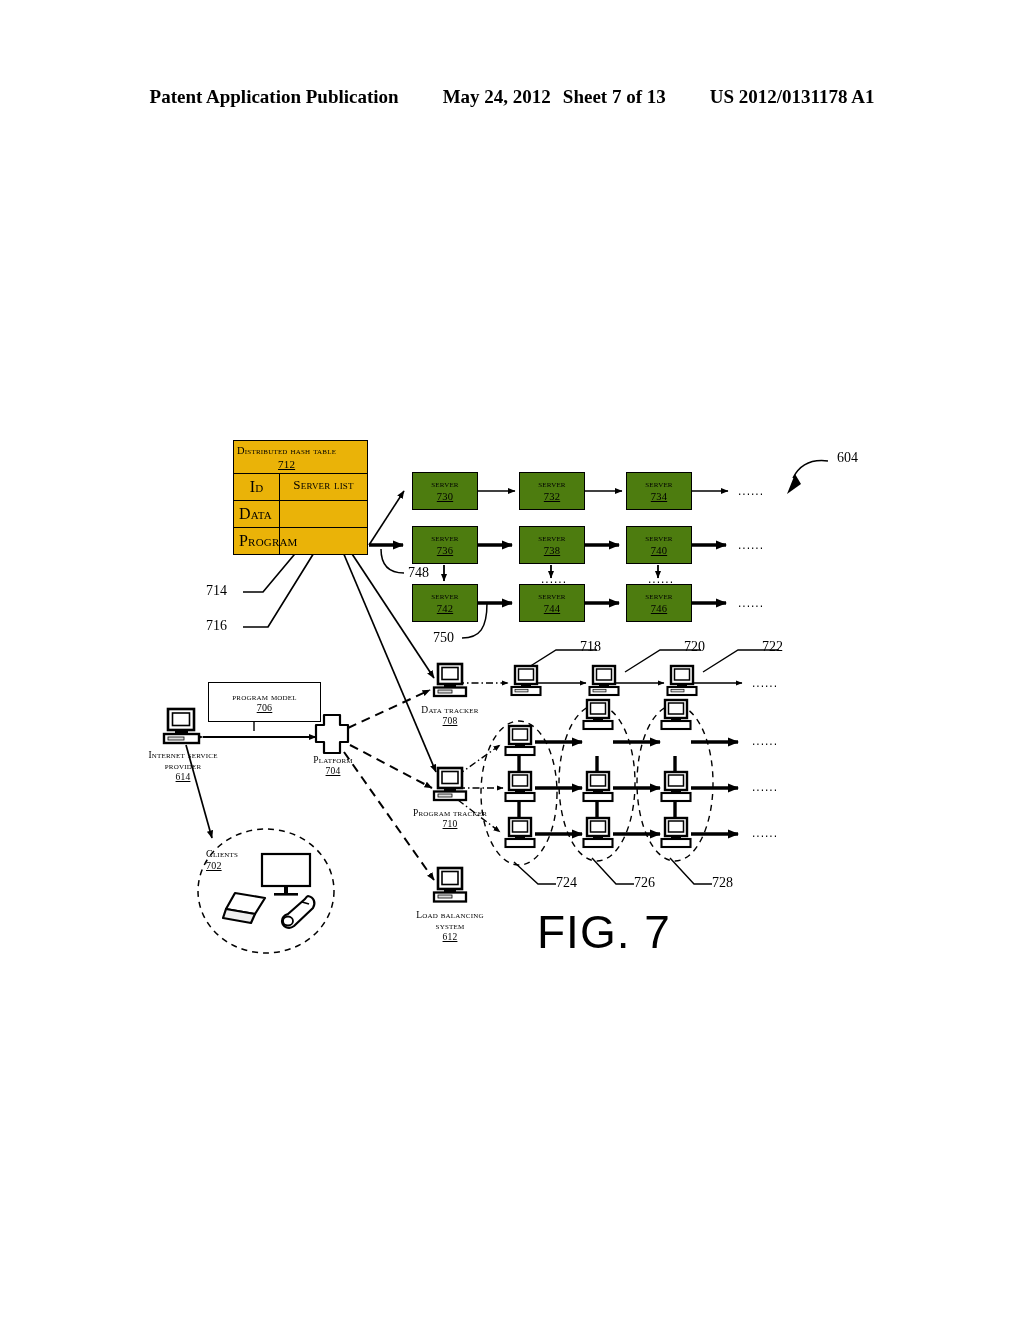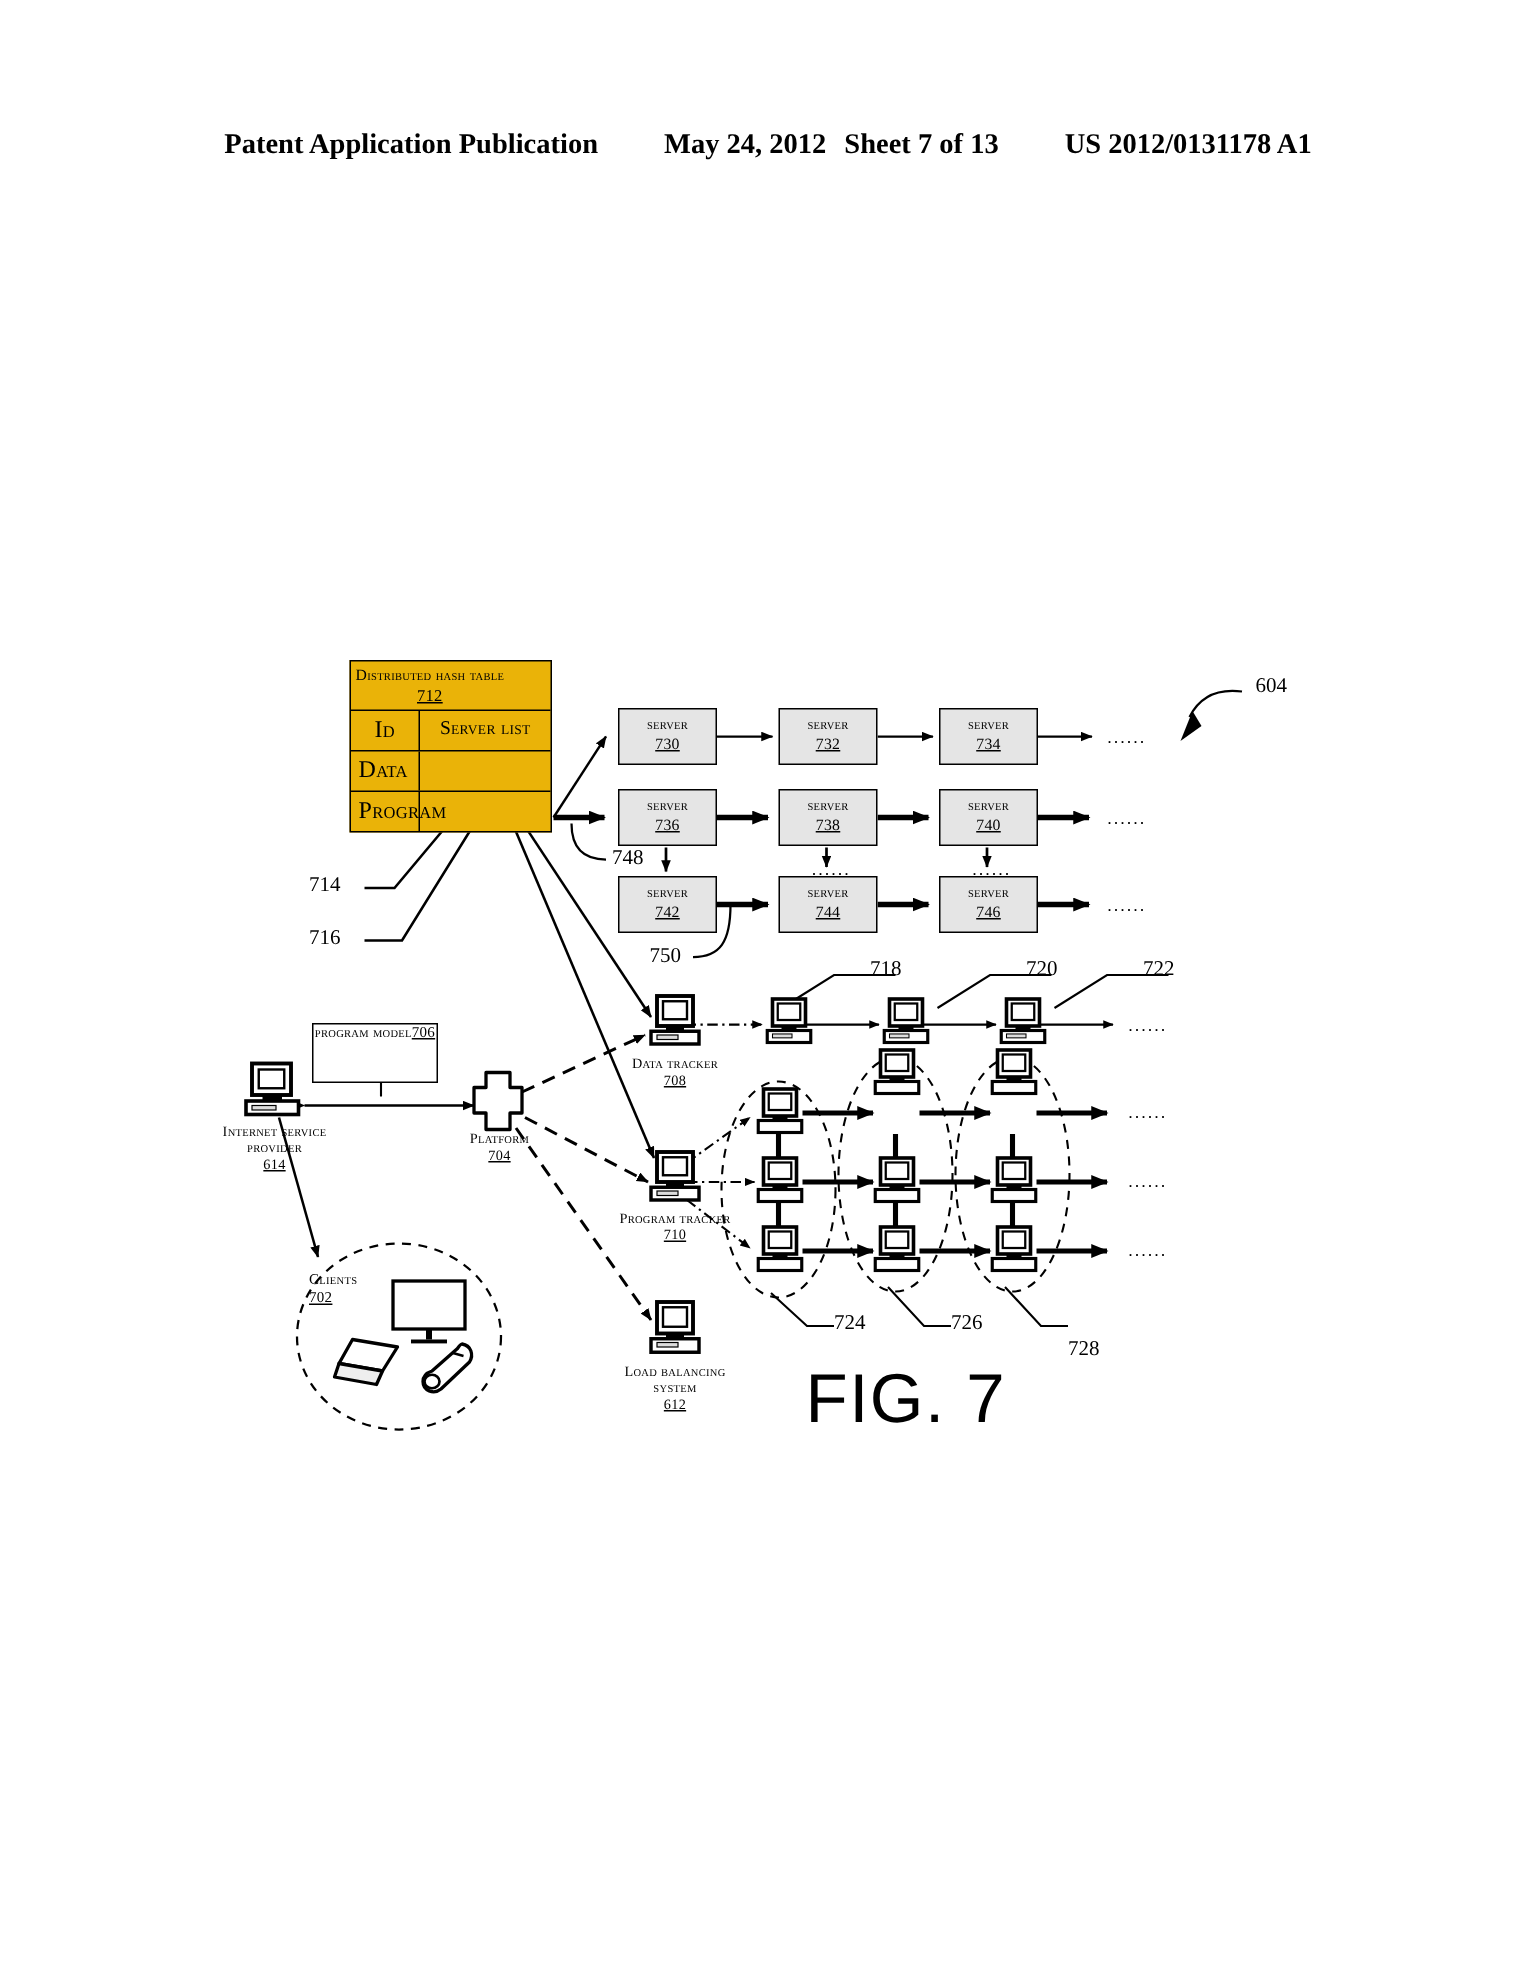--- a/index.html
+++ b/index.html
@@ -32,28 +32,28 @@
   #dht .trow:first-child{border-top:none;}
   #dht .title{padding:4px 3px 3px;text-align:center;font-size:10.5px;}
   #dht .title .num{display:block;font-size:11px;margin-top:1px;}
   #dht .c1{width:46px;box-sizing:border-box;padding:4px 2px;text-align:center;
            font-size:16px;border-right:1.2px solid #000;}
   #dht .c2{flex:1;box-sizing:border-box;padding:4px 3px;text-align:center;font-size:13px;}
   #dht .c1.lf{text-align:left;padding-left:5px;}
 
   
   .server{position:absolute;width:66px;height:38px;border:1.4px solid #000;
-          box-sizing:border-box;background:#e5e5e5;text-align:center;
+          box-sizing:border-box;background:#4d7c0f;text-align:center;
           display:flex;flex-direction:column;justify-content:center;font-size:9.5px;}
   .server .num{font-size:10.5px;margin-top:1px;}
 
   
-  #prog-model{position:absolute;left:208px;top:682px;width:84px;height:40px;
+  #prog-model{position:absolute;left:208px;top:682px;width:113px;height:40px;
               border:1.4px solid #000;box-sizing:border-box;background:#fff;
-              display:flex;flex-direction:row;justify-content:center;
+              display:flex;flex-direction:column;justify-content:center;
               text-align:center;font-size:10px;}
 
   .caption{position:absolute;text-align:center;font-size:9.5px;line-height:1.18;}
   .caption .num{display:block;}
 
   .refnum{position:absolute;font-family:"Liberation Serif",serif;
           font-size:14px;color:#000;}
 
   .dots{position:absolute;font-size:12px;letter-spacing:1px;color:#000;
         font-family:"Liberation Sans",sans-serif;}
@@ -255,21 +255,21 @@
   <div class="refnum" style="left:206px;top:618px;">716</div>
   <div class="refnum" style="left:408px;top:565px;">748</div>
   <div class="refnum" style="left:433px;top:630px;">750</div>
 
   <div class="refnum" style="left:580px;top:639px;">718</div>
   <div class="refnum" style="left:684px;top:639px;">720</div>
   <div class="refnum" style="left:762px;top:639px;">722</div>
 
   <div class="refnum" style="left:556px;top:875px;">724</div>
   <div class="refnum" style="left:634px;top:875px;">726</div>
-  <div class="refnum" style="left:712px;top:875px;margin-top:17px;">728</div>
+  <div class="refnum" style="left:712px;top:875px;">728</div>
 
   <div id="prog-model" class="sc">
     <span>Program Model</span>
     <span class="num">706</span>
   </div>
 
   <svg class="icon" style="left:160px;top:707px;" width="44" height="42" viewBox="0 0 44 42" xmlns="http://www.w3.org/2000/svg">
     <rect x="8" y="2" width="26" height="21" fill="#fff" stroke="#000" stroke-width="2.6"></rect>
     <rect x="12.5" y="6" width="17" height="12.5" fill="#fff" stroke="#000" stroke-width="1.6"></rect>
     <rect x="15" y="23" width="13" height="4" fill="#000"></rect>

